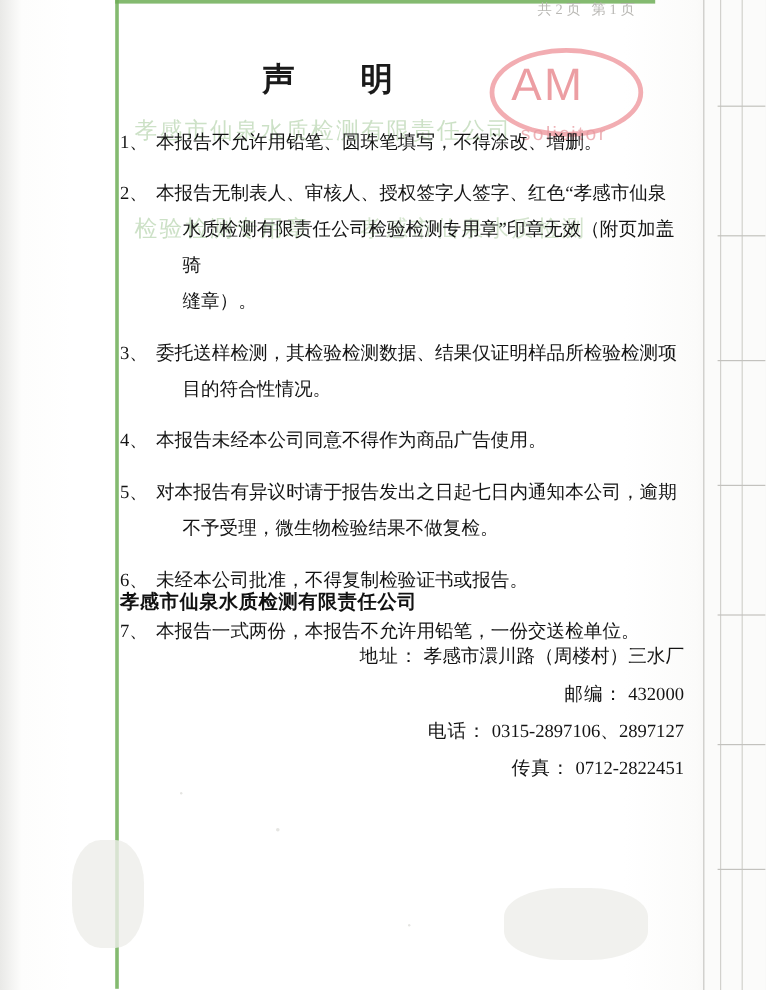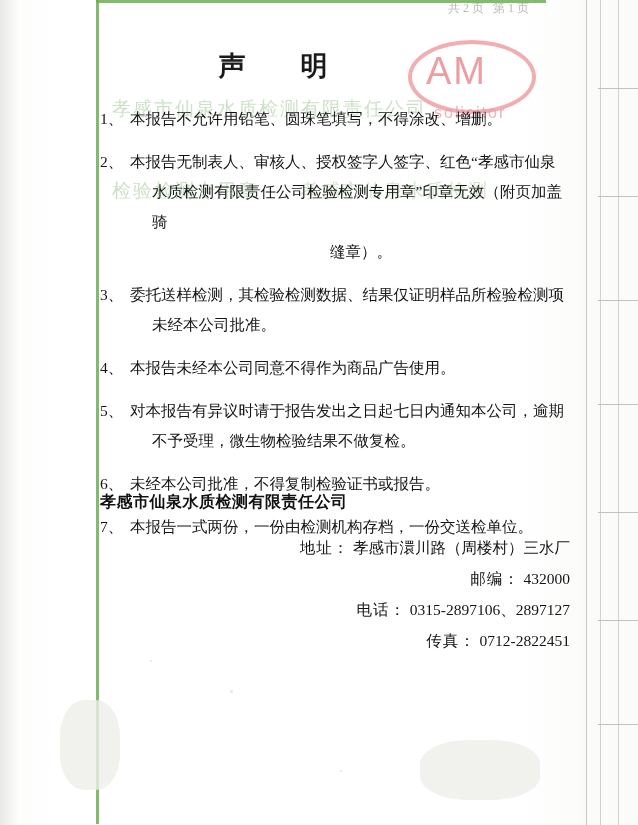--- a/index.html
+++ b/index.html
@@ -174,21 +174,21 @@
   .clause .num {
     width: 30px;
     flex: 0 0 30px;
     white-space: nowrap;
   }
   .clause .body {
     flex: 1 1 auto;
     text-indent: 0;
   }
   .clause .body .l2 { display: block; padding-left: 22px; }
-  .clause .body .l2b { display: block; padding-left: 22px; text-align: center; }
+  .clause .body .l2b { display: block; padding-left: 22px; }
 
   .company-block {
     position: absolute;
     left: 100px;
     top: 492px;
     width: 470px;
     color: #111;
   }
   .company-name {
     font-size: 16px;
@@ -257,21 +257,21 @@
           <span>本报告无制表人、审核人、授权签字人签字、红色“孝感市仙泉</span>
           <span class="l2">水质检测有限责任公司检验检测专用章”印章无效（附页加盖骑</span>
           <span class="l2b">缝章）。</span>
         </div>
       </div>
 
       <div class="clause">
         <div class="num">3、</div>
         <div class="body">
           <span>委托送样检测，其检验检测数据、结果仅证明样品所检验检测项</span>
-          <span class="l2">未经本公司批准。</span>
+          <span class="l2">目的符合性情况。</span>
         </div>
       </div>
 
       <div class="clause">
         <div class="num">4、</div>
         <div class="body">
           <span>本报告未经本公司同意不得作为商品广告使用。</span>
         </div>
       </div>
 
@@ -286,21 +286,21 @@
       <div class="clause">
         <div class="num">6、</div>
         <div class="body">
           <span>未经本公司批准，不得复制检验证书或报告。</span>
         </div>
       </div>
 
       <div class="clause">
         <div class="num">7、</div>
         <div class="body">
-          <span>本报告一式两份，一份由检测机构存档，一份交送检单位。</span>
+          <span>本报告一式两份，本报告不允许用铅笔，一份交送检单位。</span>
         </div>
       </div>
 
     </div>
 
     <div class="company-block">
       <div class="company-name">孝感市仙泉水质检测有限责任公司</div>
       <div class="company-line">
         <span class="lbl">地址：</span>
         <span>孝感市澴川路（周楼村）三水厂</span>

